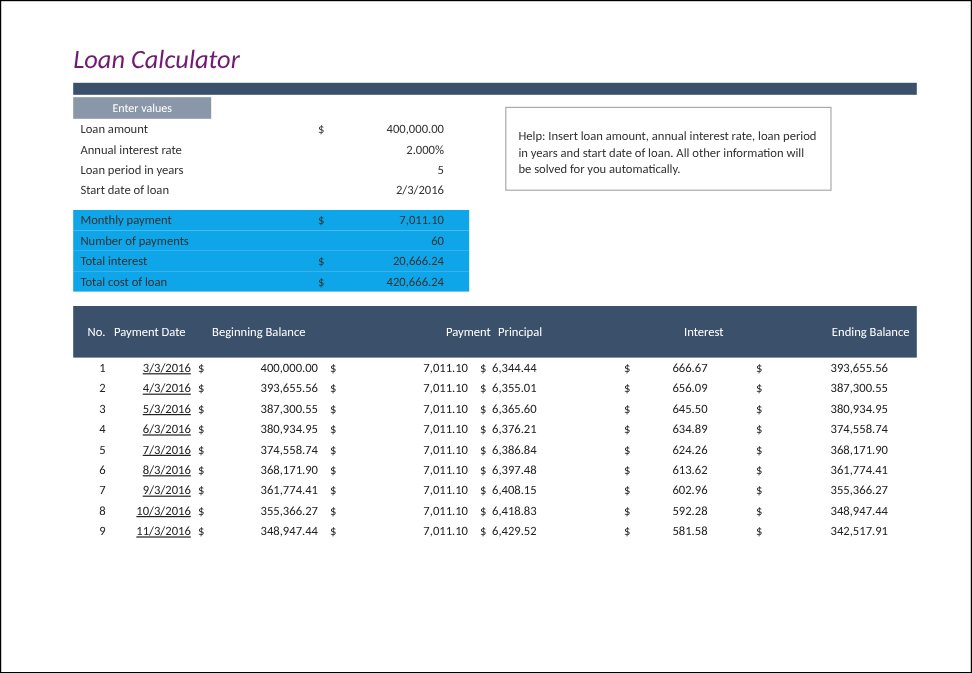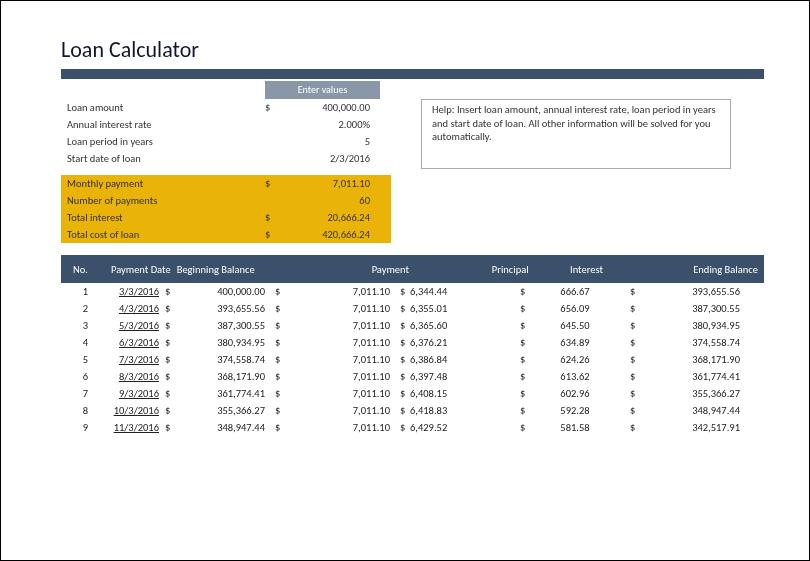--- a/index.html
+++ b/index.html
@@ -13,44 +13,44 @@
     width: 810px;
     height: 561px;
     border: 1px solid #000;
     position: relative;
   }
   .container {
     padding: 35px 45px 30px 60px;
   }
   .title {
     font-size: 22px;
-    color: #0f172a;
+    color: #701a75;
     font-weight: normal;
     margin: 0 0 6px 0;
+    font-style: italic;
   }
   .title-bar {
     height: 10px;
     background: #3a506b;
     margin-bottom: 2px;
   }
   .top-section {
     display: flex;
     margin-top: 2px;
   }
   .inputs-col {
     width: 330px;
   }
   .enter-values-hdr {
     height: 18px;
     background: #8a97a8;
     color: #fff;
     font-size: 10px;
     text-align: center;
     line-height: 18px;
-    margin-left: 204px;
     width: 115px;
   }
   .input-row {
     display: flex;
     height: 17px;
     line-height: 17px;
     align-items: center;
   }
   .input-label {
     width: 200px;
@@ -62,50 +62,50 @@
     padding-left: 4px;
     font-size: 10.5px;
   }
   .input-value {
     width: 95px;
     text-align: right;
     padding-right: 6px;
     font-size: 10.5px;
   }
   .shaded {
-    background: #eab308;
+    background: #0ea5e9;
   }
   .help-box {
     margin-left: 30px;
-    margin-top: 18px;
-    width: 310px;
+    margin-top: 8px;
+    width: 272px;
     height: 70px;
     border: 1px solid #aaa;
-    padding: 3px 10px;
+    padding: 17px 10px;
     font-size: 10.5px;
     color: #333;
     line-height: 1.3;
   }
   .spacer {
     height: 8px;
   }
   .schedule-header {
     display: flex;
     background: #3a506b;
     color: #fff;
-    height: 28px;
+    height: 43px;
     align-items: center;
     font-size: 10.5px;
     margin-top: 12px;
   }
   .col-no { width: 30px; text-align: right; padding-right: 3px; }
-  .col-date { width: 80px; text-align: right; padding-left: 4px; }
+  .col-date { width: 80px; text-align: left; padding-left: 4px; }
   .col-begbal { width: 120px; text-align: left; padding-left: 6px; }
   .col-payment { width: 125px; text-align: right; padding-right: 6px; }
-  .col-principal { width: 120px; text-align: right; padding-right: 6px; }
+  .col-principal { width: 120px; text-align: left; padding-right: 6px; }
   .col-interest { width: 110px; text-align: center; padding-right: 6px; }
   .col-endbal { width: 120px; text-align: right; padding-right: 6px; }
   .schedule-body { }
   .schedule-row {
     display: flex;
     height: 17px;
     line-height: 17px;
     font-size: 10.5px;
     color: #222;
   }

